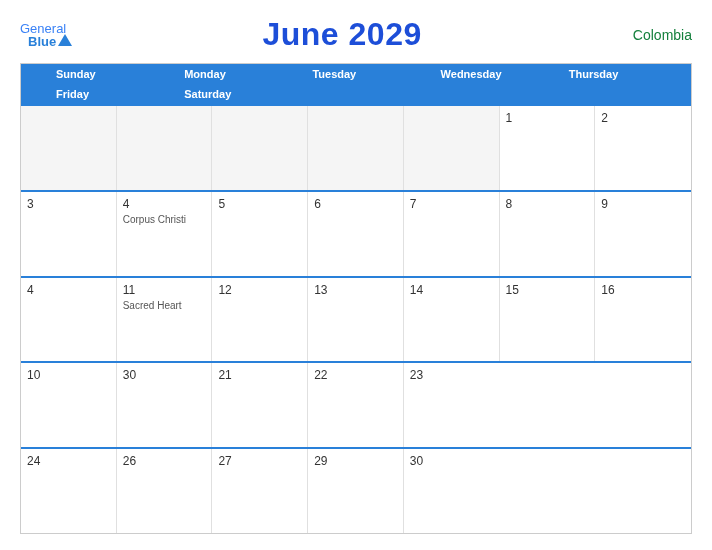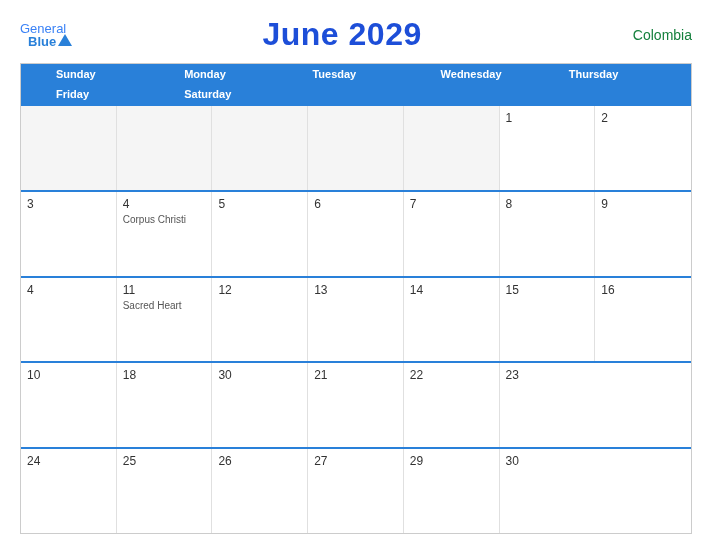--- a/index.html
+++ b/index.html
@@ -239,42 +239,36 @@
         <div class="cal-cell">
           <span class="day-number">16</span>
         </div>
       </div>
 
       <div class="cal-week">
         <div class="cal-cell">
           <span class="day-number">10</span>
         </div>
         <div class="cal-cell">
-          <span class="day-number">18</span>
-        </div>
-        <div class="cal-cell">
           <span class="day-number">30</span>
         </div>
         <div class="cal-cell">
           <span class="day-number">21</span>
         </div>
         <div class="cal-cell">
           <span class="day-number">22</span>
         </div>
         <div class="cal-cell">
           <span class="day-number">23</span>
         </div>
       </div>
 
       <div class="cal-week">
         <div class="cal-cell">
           <span class="day-number">24</span>
-        </div>
-        <div class="cal-cell">
-          <span class="day-number">25</span>
         </div>
         <div class="cal-cell">
           <span class="day-number">26</span>
         </div>
         <div class="cal-cell">
           <span class="day-number">27</span>
         </div>
         <div class="cal-cell">
           <span class="day-number">29</span>
         </div>

